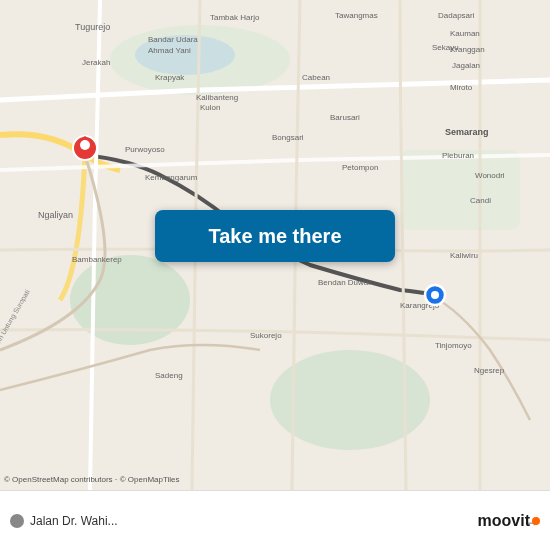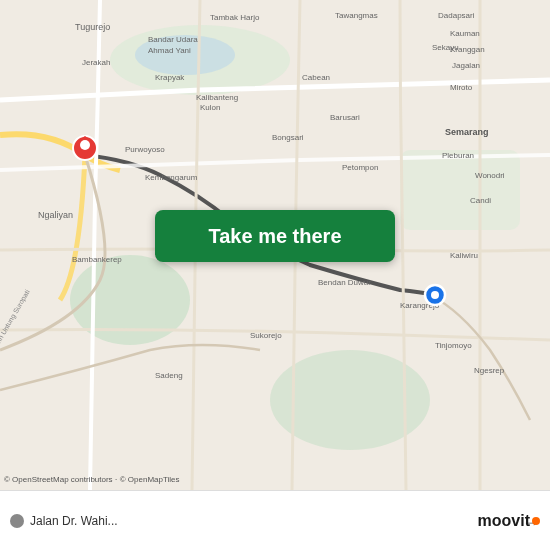--- a/index.html
+++ b/index.html
@@ -21,21 +21,21 @@
       top: 0; left: 0;
     }
 
     
     #take-me-there-btn {
       position: absolute;
       top: 210px;
       left: 155px;
       width: 240px;
       height: 52px;
-      background-color: #15803d;
+      background-color: #0369a1;
       border-radius: 8px;
       display: flex;
       align-items: center;
       justify-content: center;
       cursor: pointer;
       z-index: 10;
       border: none;
       box-shadow: 0 2px 8px rgba(0,0,0,0.3);
     }
 

